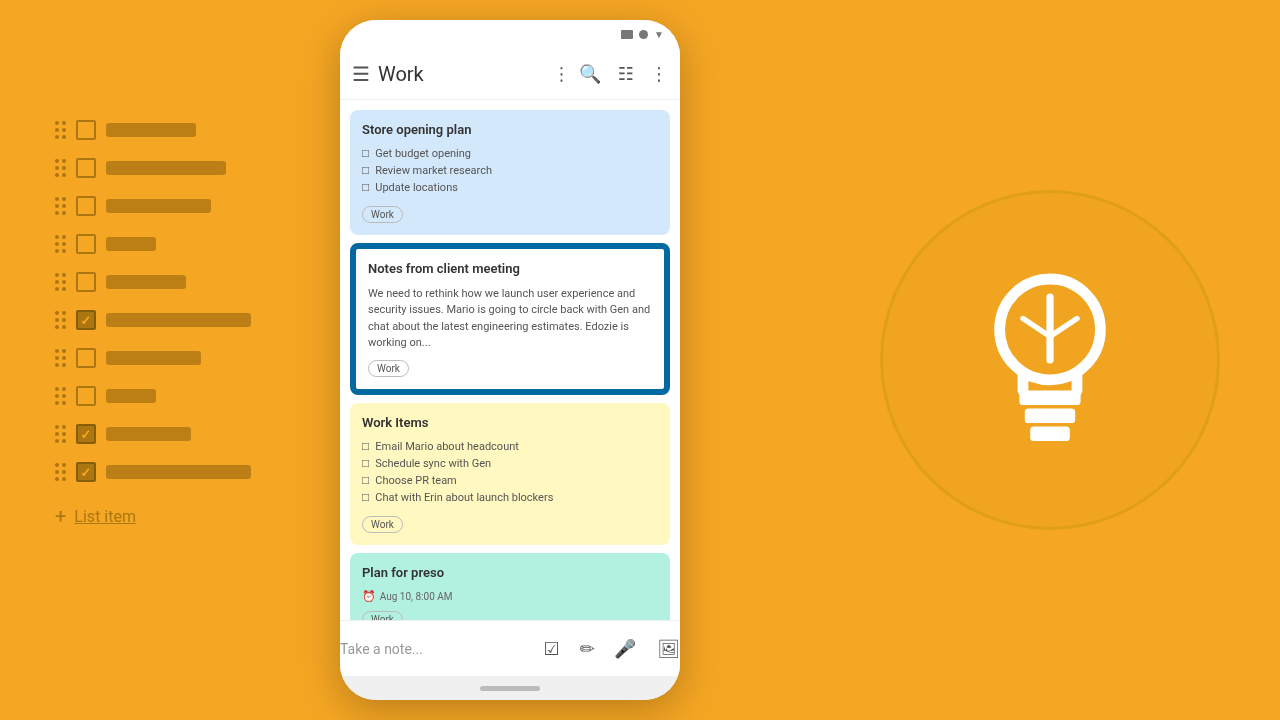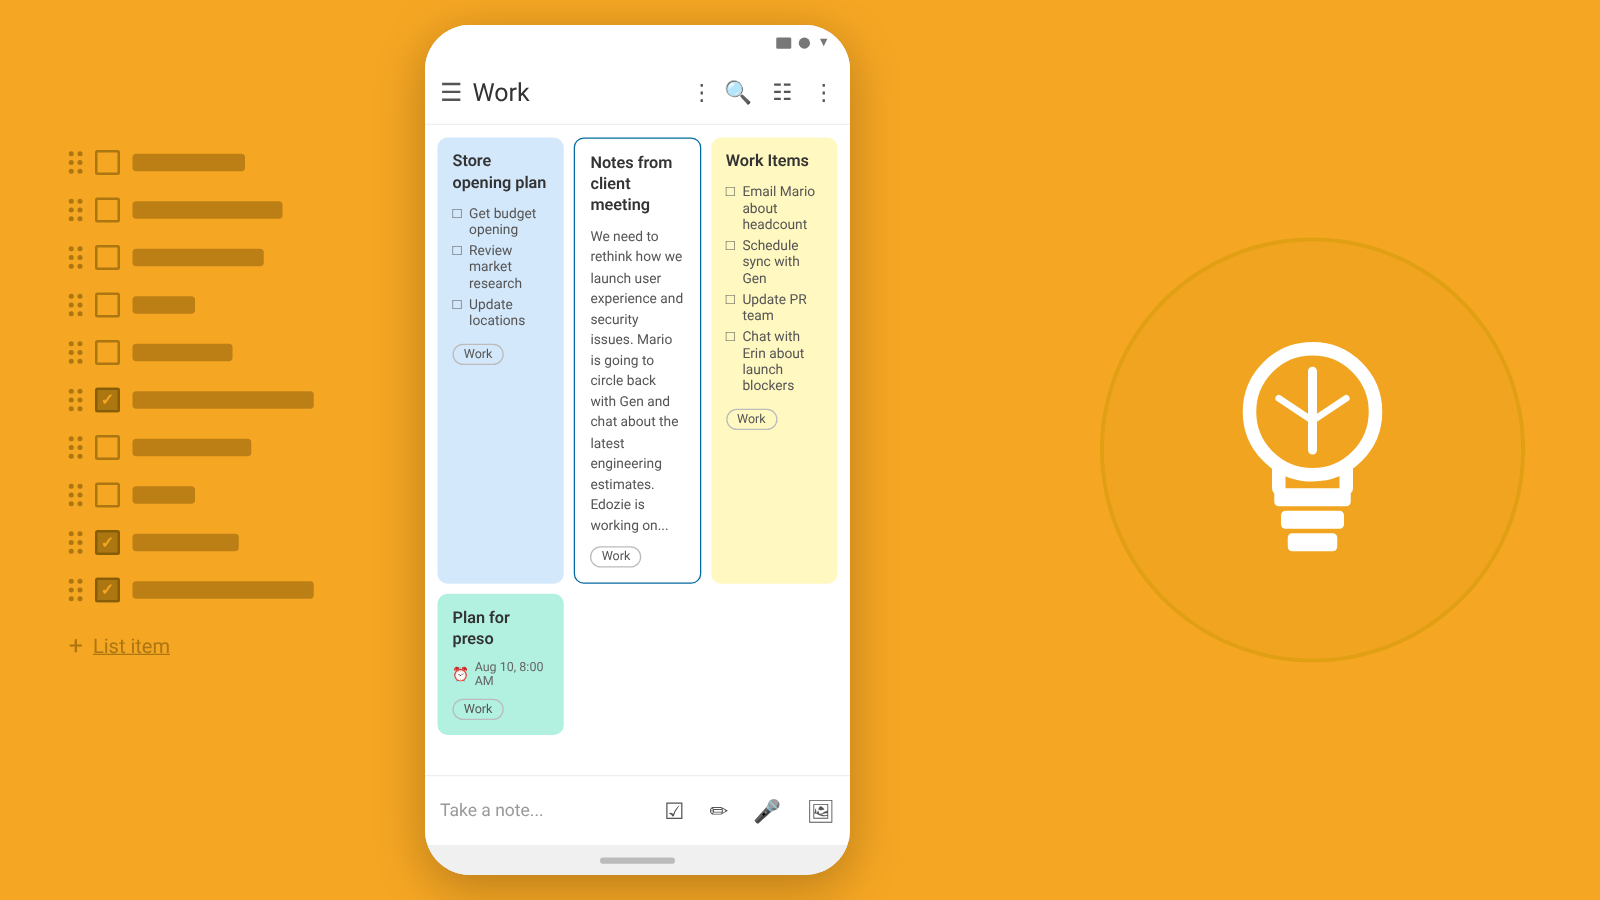--- a/index.html
+++ b/index.html
@@ -155,33 +155,33 @@
       color: #555;
       cursor: pointer;
     }
 
     .phone-content {
       flex: 1;
       background: #fff;
       overflow-y: auto;
       padding: 10px 10px 0 10px;
       display: grid;
-      grid-template-columns: 1fr 1fr 1fr;
+      grid-template-columns: 1fr;
       gap: 8px;
       align-content: start;
     }
 
     .note-card {
       border-radius: 8px;
       padding: 12px;
       position: relative;
     }
     .note-card.blue { background: #d4e8fc; }
     .note-card.yellow { background: #fff8c0; }
-    .note-card.white { background: #fff; border: 1px solid #0369a1; }
+    .note-card.white { background: #fff; border: 6px solid #0369a1; }
     .note-card.teal { background: #b2f0e0; }
 
     .note-title {
       font-size: 13px;
       font-weight: 600;
       color: #333;
       margin-bottom: 8px;
       line-height: 1.3;
     }
     .note-body {
@@ -224,21 +224,21 @@
     .clock-icon-small {
       font-size: 11px;
     }
 
     .phone-bottom-bar {
       background: #fff;
       height: 56px;
       border-top: 1px solid #eee;
       display: flex;
       align-items: center;
-      padding: 0 12px;
+      padding: 0 0;
     }
     .take-note-text {
       flex: 1;
       font-size: 14px;
       color: #999;
     }
     .bottom-icons {
       display: flex;
       gap: 20px;
       align-items: center;
@@ -448,21 +448,21 @@
     <div class="note-card white">
       <div class="note-title">Notes from client meeting</div>
       <div class="note-body">We need to rethink how we launch user experience and security issues. Mario is going to circle back with Gen and chat about the latest engineering estimates. Edozie is working on...</div>
       <span class="note-tag">Work</span>
     </div>
 
     <div class="note-card yellow">
       <div class="note-title">Work Items</div>
       <div class="note-checkbox-item">Email Mario about headcount</div>
       <div class="note-checkbox-item">Schedule sync with Gen</div>
-      <div class="note-checkbox-item">Update PR team</div>
+      <div class="note-checkbox-item">Choose PR team</div>
       <div class="note-checkbox-item">Chat with Erin about launch blockers</div>
       <span class="note-tag">Work</span>
     </div>
 
     <div class="note-card teal">
       <div class="note-title">Plan for preso</div>
       <div class="note-timestamp">
         <span class="clock-icon-small">⏰</span>
         <span>Aug 10, 8:00 AM</span>
       </div>

